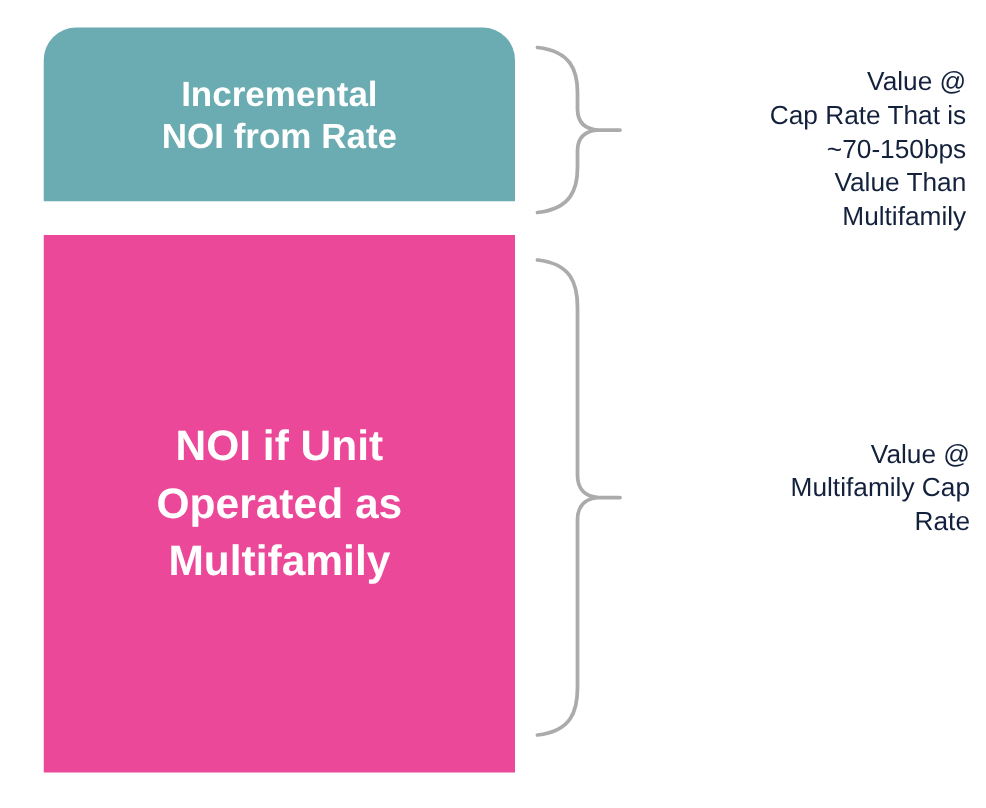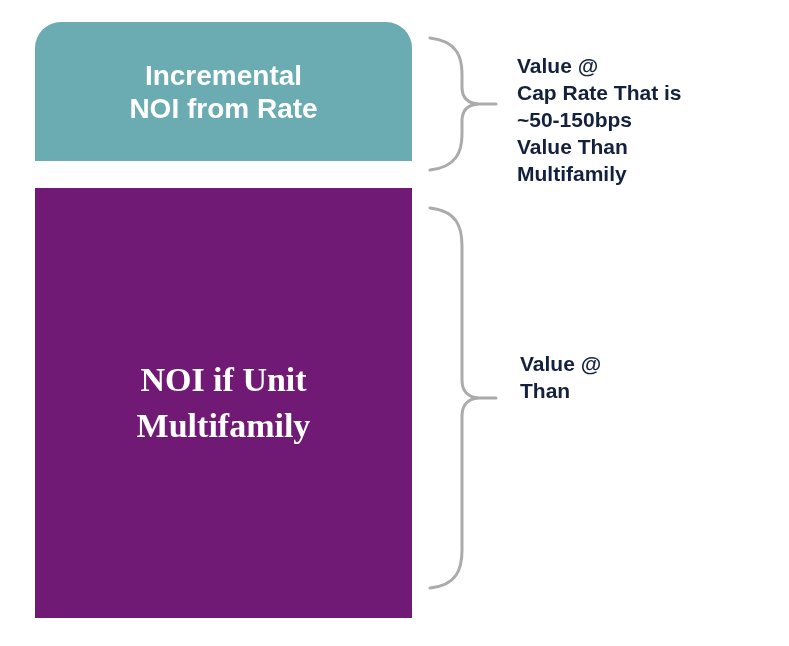--- a/index.html
+++ b/index.html
@@ -50,22 +50,22 @@
   }
   .brace {
     fill: none;
     stroke-width: 3px;
     stroke-linecap: round;
     stroke-linejoin: round;
   }
   .annotation {
     position: absolute;
     width: 256px;
-    text-align: left;
-    font-weight: bold;
+    text-align: right;
+    font-weight: normal;
     font-size: 21px;
     line-height: 27px;
   }
   .annotation-top {
     left: 517px;
     top: 52px;
   }
   .annotation-bottom {
     left: 520px;
     top: 350px;
@@ -76,40 +76,42 @@
 
 <div class="canvas">
 
   <div class="block block-top" style="background-color: rgb(106, 172, 177);">
     <div>
       <div>Incremental</div>
       <div>NOI from Rate</div>
     </div>
   </div>
 
-  <div class="block block-bottom" style="background-color: #701a75; font-family: Liberation Serif, serif;">
+  <div class="block block-bottom" style="background-color: #ec4899;">
     <div>
       <div>NOI if Unit</div>
+      <div>Operated as</div>
       <div>Multifamily</div>
     </div>
   </div>
 
   <svg class="braces-layer" viewBox="0 0 789 646" xmlns="http://www.w3.org/2000/svg">
     <path class="brace" d="M430 38 C457 41 462 57 462 74 L462 87 C462 98 468 103.5 479 104 L496 104
              M430 170 C457 167 462 151 462 134 L462 121 C462 110 468 104.5 479 104 L496 104" style="stroke: rgb(171, 171, 171);"></path>
     <path class="brace" d="M430 208 C457 211 462 227 462 246 L462 380 C462 391 468 397.5 479 398 L496 398
              M430 588 C457 585 462 569 462 550 L462 416 C462 405 468 398.5 479 398 L496 398" style="stroke: rgb(171, 171, 171);"></path>
   </svg>
 
   <div class="annotation annotation-top" style="color: rgb(20, 33, 61);">
     <div>Value @</div>
     <div>Cap Rate That is</div>
-    <div>~50-150bps</div>
+    <div>~70-150bps</div>
     <div>Value Than</div>
     <div>Multifamily</div>
   </div>
 
   <div class="annotation annotation-bottom" style="color: rgb(20, 33, 61);">
     <div>Value @</div>
-    <div>Than</div>
+    <div>Multifamily Cap</div>
+    <div>Rate</div>
   </div>
 
 </div>
 
 </body></html>

